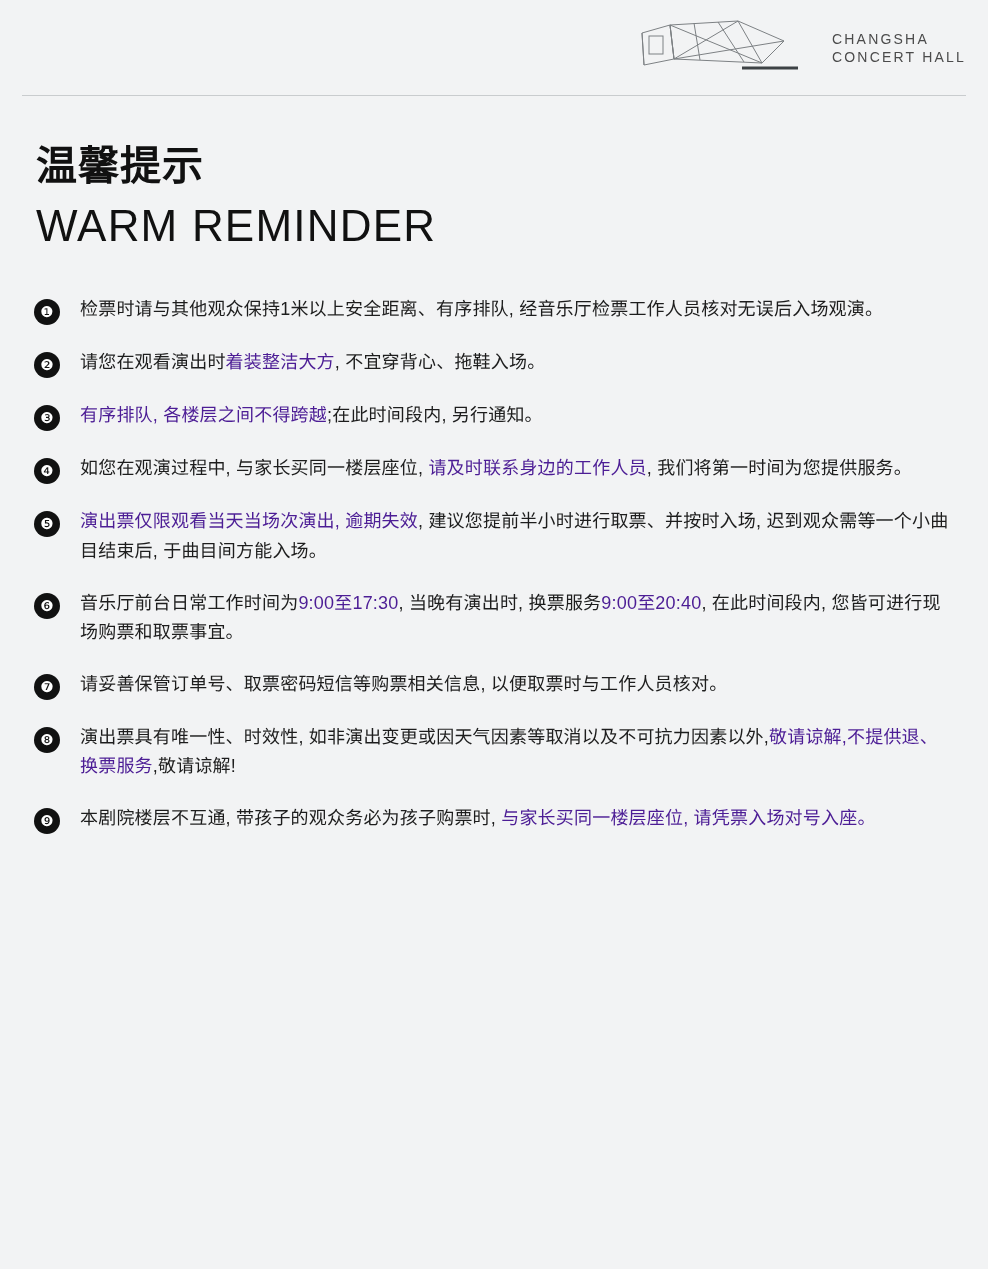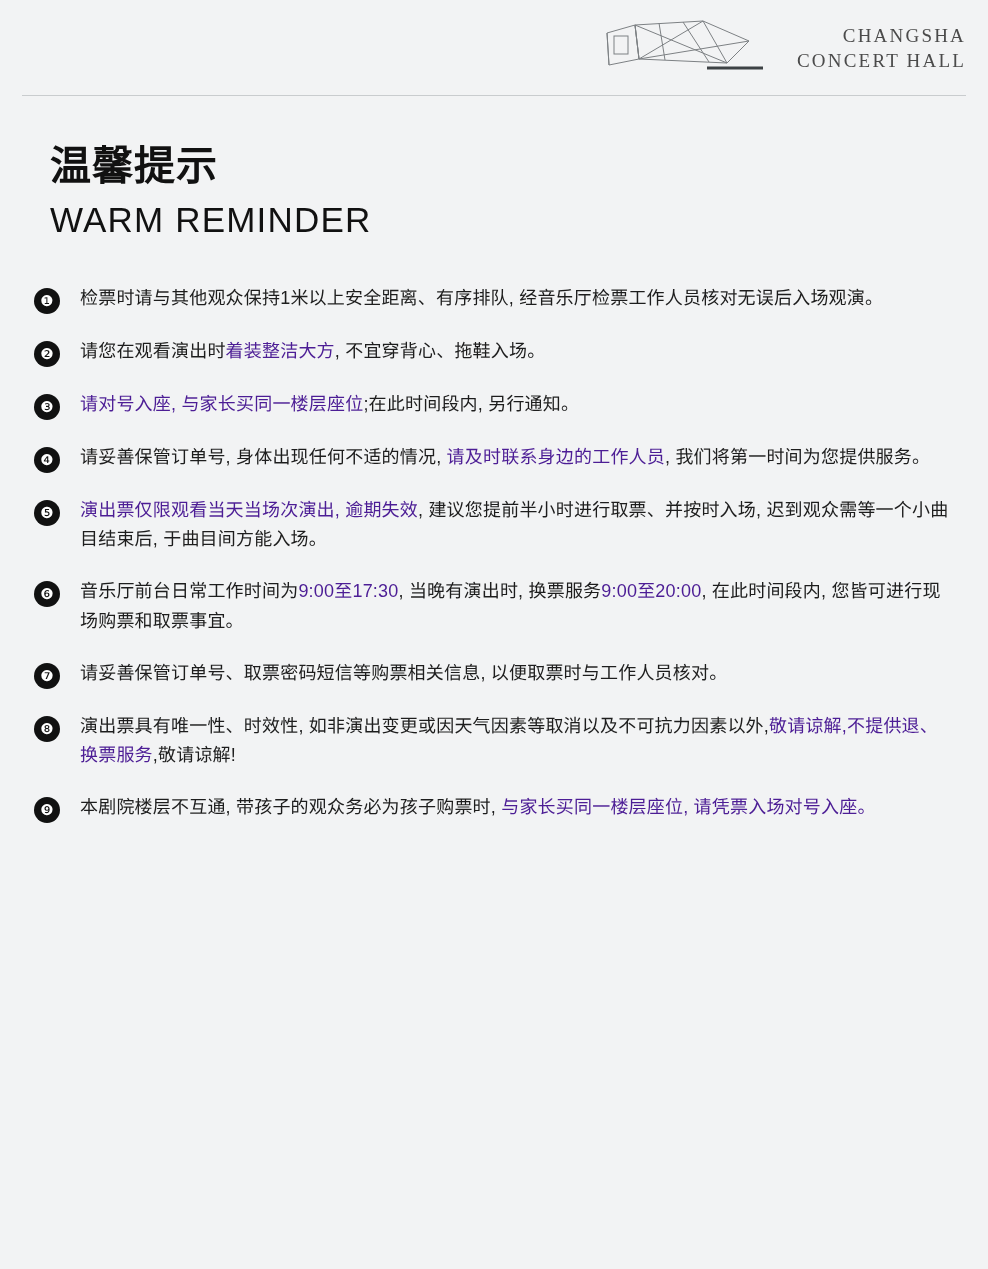--- a/index.html
+++ b/index.html
@@ -36,52 +36,52 @@
     display: flex;
     align-items: center;
     gap: 18px;
   }
   .logo-mark {
     width: 180px;
     height: 58px;
     display: block;
   }
   .brand-text {
-    text-align: right;
+    text-align: left;
     line-height: 1.32;
     letter-spacing: 2.2px;
-    font-size: 19px;
+    font-size: 14px;
     color: #4b4b4b;
-    font-family: Liberation Serif, serif;
+    font-family: Liberation Sans, sans-serif;
     font-weight: 400;
   }
   .brand-text div { white-space: nowrap; }
   .header-rule {
     position: absolute;
     left: 0;
     right: 0;
     bottom: 0;
     height: 1px;
     background: #c9ccce;
   }
 
   
   .titles {
     margin-top: 46px;
-    margin-left: 28px;
+    margin-left: 14px;
   }
   .title-cn {
     font-size: 41px;
     font-weight: 700;
     letter-spacing: 1px;
     line-height: 1.18;
     color: #111;
   }
   .title-en {
-    font-size: 35px;
+    font-size: 44px;
     font-weight: 400;
     letter-spacing: 1.2px;
     line-height: 1.25;
     margin-top: 8px;
     color: #111;
   }
 
   
   .notes {
     margin-top: 42px;
@@ -160,33 +160,33 @@
       <div class="note">
         <span class="bullet">❶</span>
         <div class="note-body"><span>检票时请与其他观众保持1米以上安全距离、有序排队, 经音乐厅检票工作人员核对无误后入场观演。</span></div>
       </div>
       <div class="note">
         <span class="bullet">❷</span>
         <div class="note-body"><span>请您在观看演出时</span><span class="hl">着装整洁大方</span><span>, 不宜穿背心、拖鞋入场。</span></div>
       </div>
       <div class="note">
         <span class="bullet">❸</span>
-        <div class="note-body"><span class="hl">请对号入座, 与家长买同一楼层座位</span><span>;在此时间段内, 另行通知。</span></div>
+        <div class="note-body"><span class="hl">有序排队, 各楼层之间不得跨越</span><span>;在此时间段内, 另行通知。</span></div>
       </div>
       <div class="note">
         <span class="bullet">❹</span>
-        <div class="note-body"><span>请妥善保管订单号, 身体出现任何不适的情况, </span><span class="hl">请及时联系身边的工作人员</span><span>, 我们将第一时间为您提供服务。</span></div>
+        <div class="note-body"><span>如您在观演过程中, 与家长买同一楼层座位, </span><span class="hl">请及时联系身边的工作人员</span><span>, 我们将第一时间为您提供服务。</span></div>
       </div>
       <div class="note">
         <span class="bullet">❺</span>
         <div class="note-body"><span class="hl">演出票仅限观看当天当场次演出, 逾期失效</span><span>, 建议您提前半小时进行取票、并按时入场, 迟到观众需等一个小曲目结束后, 于曲目间方能入场。</span></div>
       </div>
       <div class="note">
         <span class="bullet">❻</span>
-        <div class="note-body"><span>音乐厅前台日常工作时间为</span><span class="hl">9:00至17:30</span><span>, 当晚有演出时, 换票服务</span><span class="hl">9:00至20:00</span><span>, 在此时间段内, 您皆可进行现场购票和取票事宜。</span></div>
+        <div class="note-body"><span>音乐厅前台日常工作时间为</span><span class="hl">9:00至17:30</span><span>, 当晚有演出时, 换票服务</span><span class="hl">9:00至20:40</span><span>, 在此时间段内, 您皆可进行现场购票和取票事宜。</span></div>
       </div>
       <div class="note">
         <span class="bullet">❼</span>
         <div class="note-body"><span>请妥善保管订单号、取票密码短信等购票相关信息, 以便取票时与工作人员核对。</span></div>
       </div>
       <div class="note">
         <span class="bullet">❽</span>
         <div class="note-body"><span>演出票具有唯一性、时效性, 如非演出变更或因天气因素等取消以及不可抗力因素以外,</span><span class="hl">敬请谅解,不提供退、换票服务</span><span>,敬请谅解!</span></div>
       </div>
       <div class="note">

